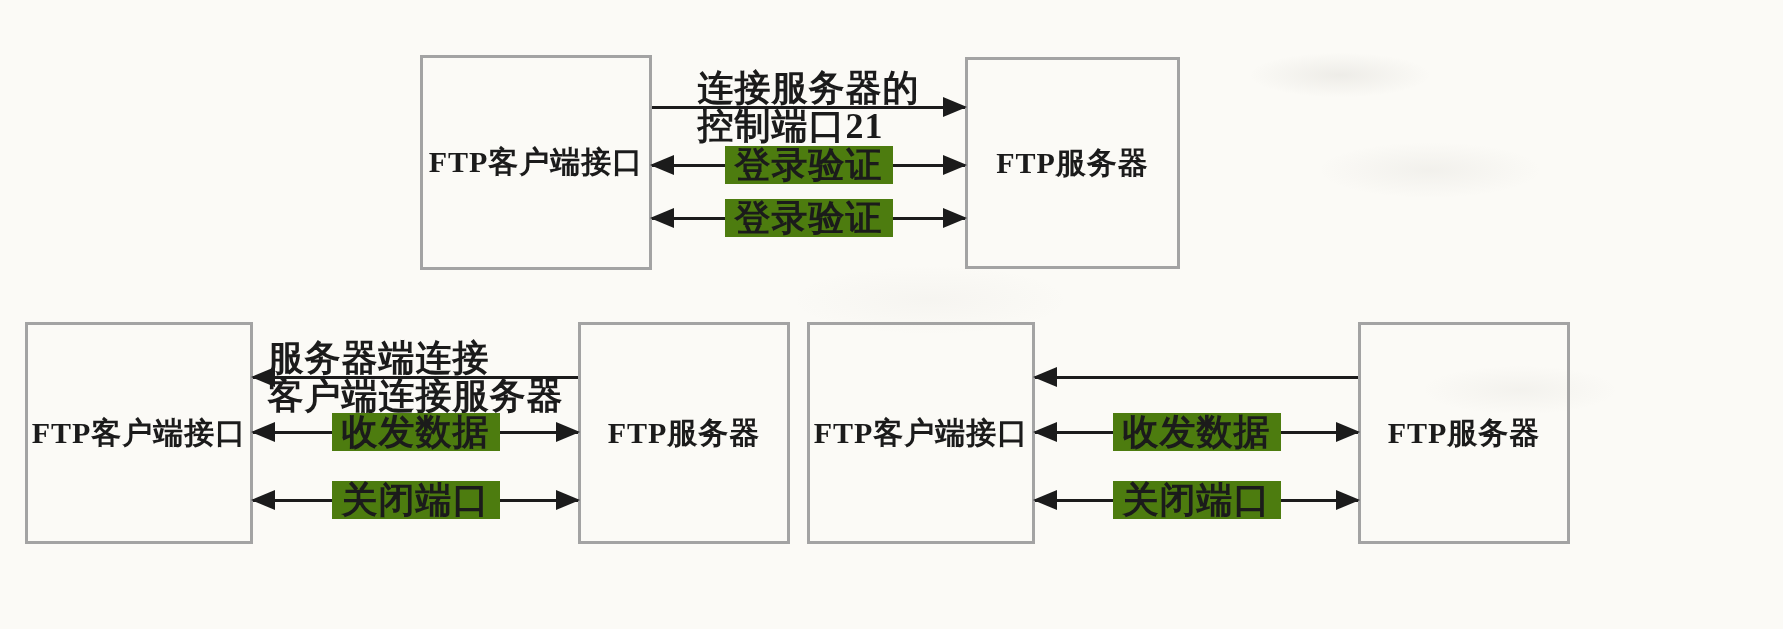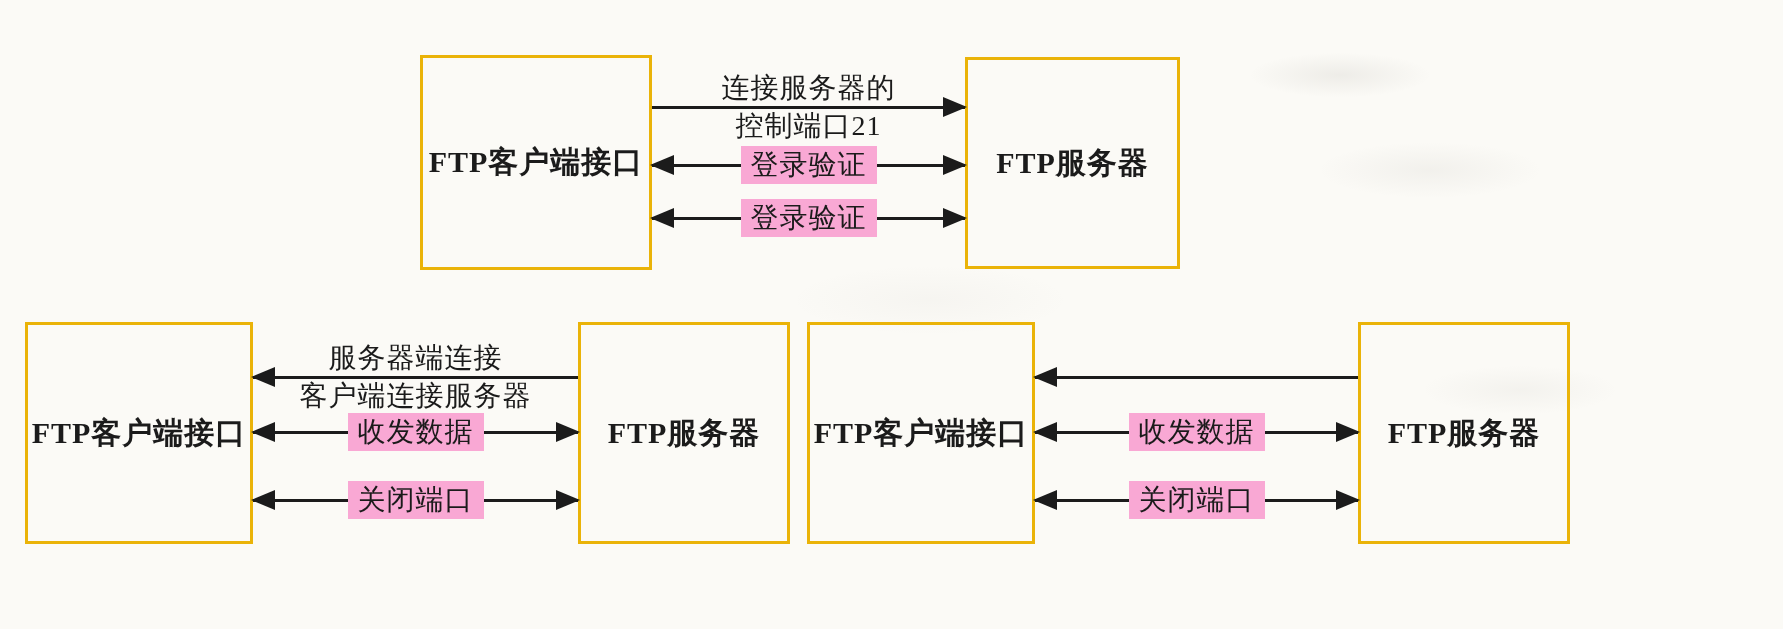--- a/index.html
+++ b/index.html
@@ -20,21 +20,21 @@
       radial-gradient(160px 40px at 1430px 170px, rgba(120,115,105,0.07), transparent 70%),
       radial-gradient(140px 35px at 1520px 390px, rgba(120,115,105,0.06), transparent 70%),
       radial-gradient(200px 50px at 930px 300px,  rgba(120,115,105,0.04), transparent 70%);
     pointer-events:none;
   }
 
   .diagram { position:absolute; }
 
   .box {
     position:absolute;
-    border:3px solid #eab308;
+    border:3px solid #a3a3a3;
     display:flex; align-items:center; justify-content:center;
     font-size:30px;
     font-weight:bold;
     letter-spacing:1px;
     white-space:nowrap;
   }
 
   .arrow { position:absolute; height:0; }
   .arrow .line {
     position:absolute; left:0; right:0; top:-1px; height:3px;
@@ -43,26 +43,26 @@
   .head {
     position:absolute; width:0; height:0; top:-10px;
     border-top:10px solid transparent;
     border-bottom:10px solid transparent;
   }
   .head.right { right:-2px; border-left:24px solid #1b1b1b; }
   .head.left  { left:-2px;  border-right:24px solid #1b1b1b; }
 
   .label {
     position:absolute; left:50%; transform:translateX(-50%);
-    white-space:nowrap; text-align:center;
-    font-size:28px; font-weight:normal; letter-spacing:1px;
+    white-space:nowrap; 
+    font-size:36px; font-weight:bold; letter-spacing:1px;
   }
   .label.single {
     top:-19px; line-height:38px;
-    background:#f9a8d4; padding:0 10px;
+    background:#4d7c0f; padding:0 10px;
   }
   .label.twoline { top:-38px; line-height:38px; }
   .label.twoline div { height:38px; }
 
   
   #d1 { left:420px; top:55px; width:760px; height:215px; }
   #d1 .box.left  { left:0;     top:0;   width:232px; height:215px; }
   #d1 .box.right { left:545px; top:2px; width:215px; height:212px; }
   #d1 .arrow { left:232px; width:313px; }
   #d1 .a1 { top:52px; }

